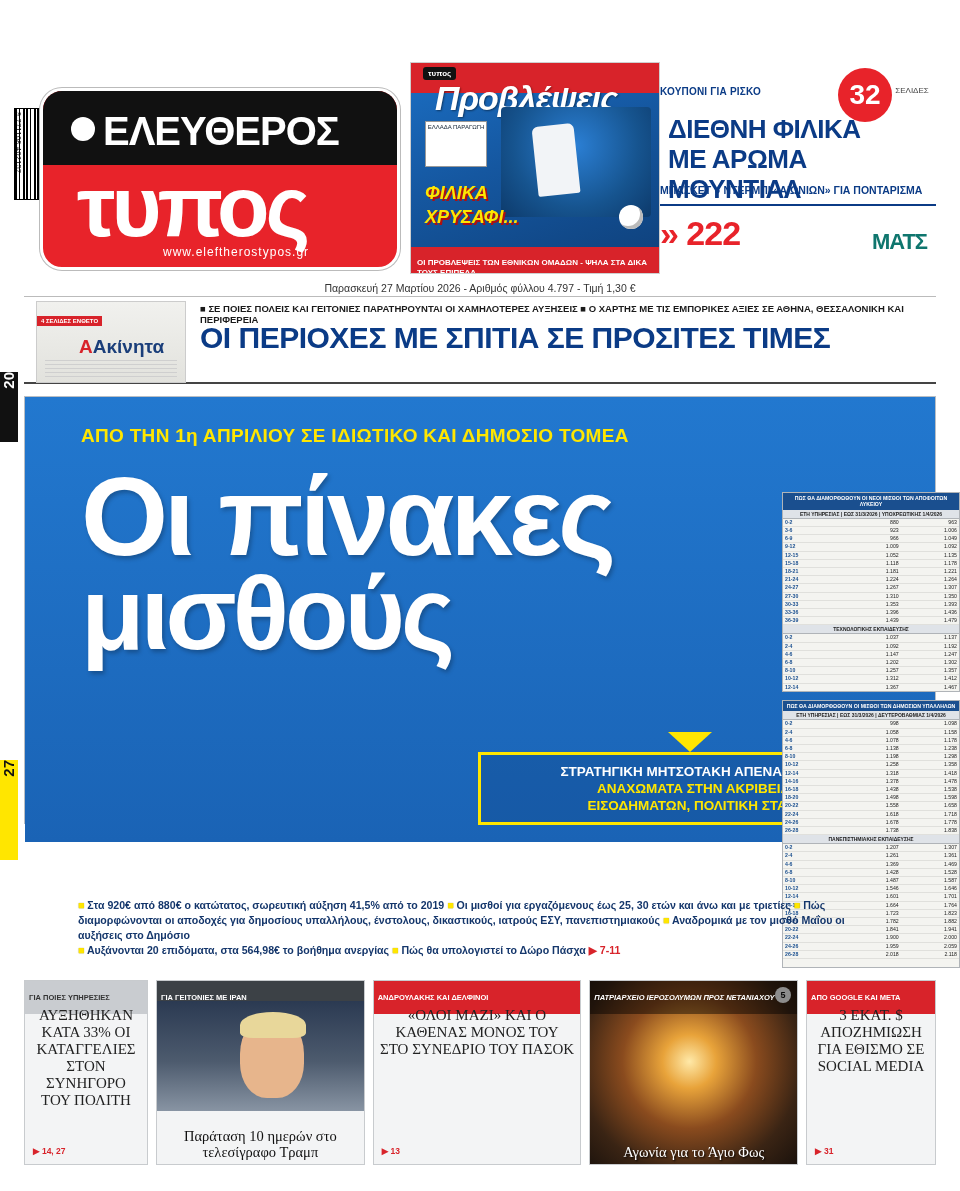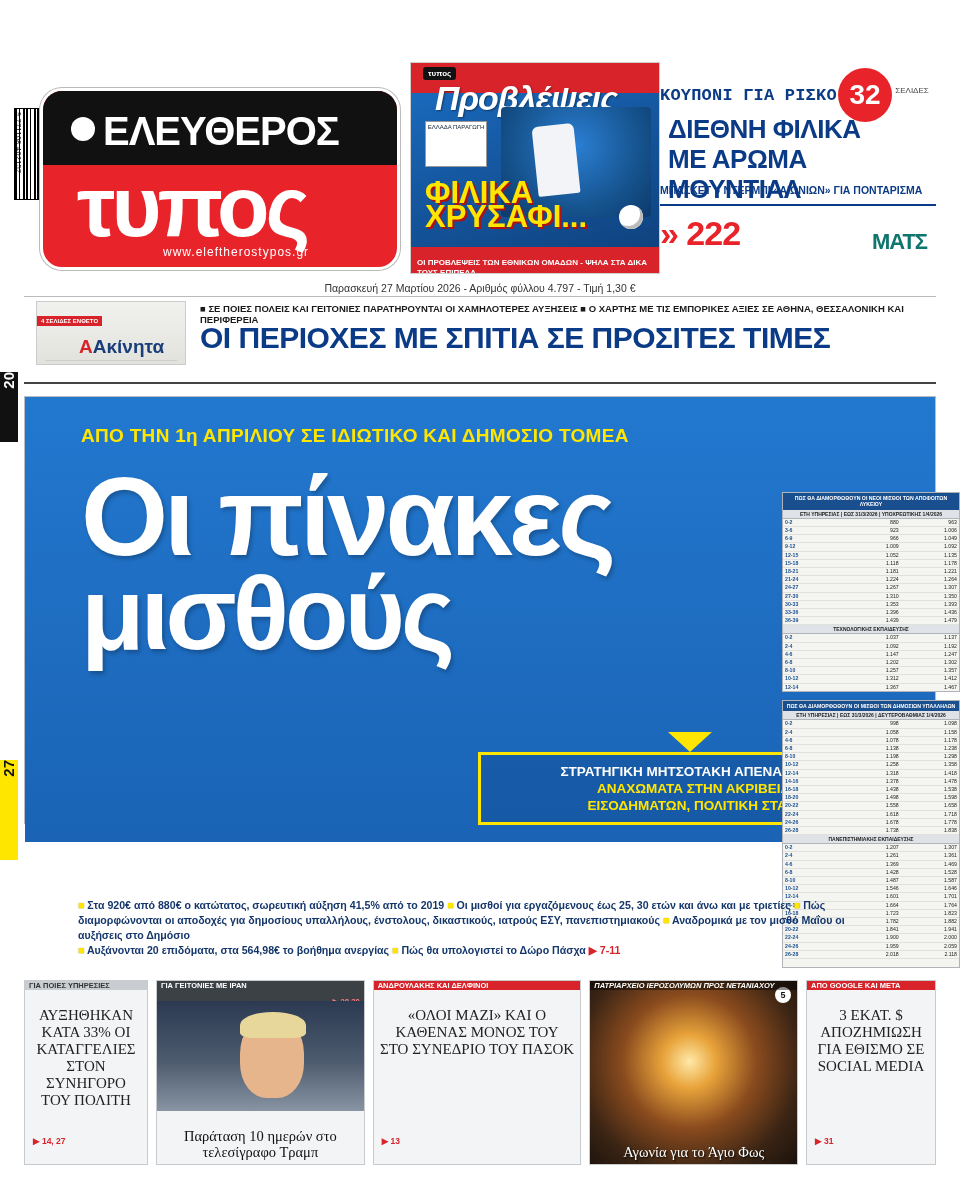--- a/index.html
+++ b/index.html
@@ -87,36 +87,35 @@
   .promo .player:after{
     content:""; position:absolute; left:34px; top:18px; width:42px; height:70px;
     background:#f2f4f7; border-radius:6px 6px 2px 2px; transform:rotate(-6deg);
   }
   .promo .ball{
     position:absolute; right:16px; bottom:44px; width:24px; height:24px; border-radius:50%;
     background:#fff; box-shadow:inset -3px -3px 0 #bbb;
   }
   .promo .filika{
     position:absolute; left:14px; bottom:44px; color:#ffe600; font-weight:bold;
-    font-size:31px; line-height:24px; text-shadow:2px 2px 0 #b01010;
+    font-size:18px; font-style:italic; line-height:24px; text-shadow:2px 2px 0 #b01010;
   }
   .promo .strip{
     position:absolute; left:0; bottom:0; width:100%; height:26px; background:#d8232a;
     color:#fff; font-size:8px; font-weight:bold; padding:11px 6px; line-height:10px;
   }
 
   
   .bluepromo {
     position:absolute; left:660px; top:62px; right:24px; height:212px;
     background:#ffffff;
   }
   .bluepromo .kouponi {
-    position:absolute; left:0; top:24px; color:#0b3b86; font-weight:bold; font-size:17px;
+    position:absolute; left:0; top:24px; color:#0b3b86; font-weight:bold; font-size:10px;
     letter-spacing:.2px;
-    font-family:Liberation Mono, monospace;
   }
   .bluepromo .circle32{
     position:absolute; right:44px; top:6px; width:54px; height:54px; border-radius:50%;
     background:#e8232a; color:#fff; font-weight:bold; font-size:28px;
     display:flex; align-items:center; justify-content:center;
   }
   .bluepromo .selides{
     position:absolute; right:6px; top:24px; font-size:8px; color:#444; line-height:9px;
     text-align:center; width:36px;
   }
@@ -142,21 +141,21 @@
     position:absolute; left:0; top:282px; width:100%; text-align:center;
     font-size:10.5px; color:#333;
   }
 
   
   .strip-re{
     position:absolute; left:24px; top:296px; right:24px; height:88px;
     border-top:1px solid #bbb; border-bottom:2px solid #444; background:#fff;
   }
   .strip-re .thumb{
-    position:absolute; left:12px; top:4px; width:150px; height:64px;
+    position:absolute; left:12px; top:4px; width:150px; height:82px;
     background:linear-gradient(#f1f1ee,#e2e2dd); border:1px solid #ccc; overflow:hidden;padding-left:18px;
   }
   .strip-re .thumb .tag{
     position:absolute; left:0; top:14px; background:#d8232a; color:#fff; font-size:6px;
     padding:2px 4px; font-weight:bold;
   }
   .strip-re .thumb .akin{
     position:absolute; left:42px; top:34px; color:#1a3e7a; font-size:19px; font-weight:bold;
   }
   .strip-re .thumb .akin b{ color:#d8232a; }
@@ -239,30 +238,30 @@
   
   .teasers{
     position:absolute; left:24px; top:980px; right:24px; height:185px;
     display:flex; gap:8px;
   }
   .teaser{
     flex:1; border:1px solid #c8cbce; background:#f3f4f5; position:relative; overflow:hidden;
   }
   .teaser .tk{
     position:absolute; left:0; top:0; width:100%; background:#c9ccd0; color:#333;
-    font-size:7.5px; font-weight:bold; padding:0 4px; line-height:9px;
+    font-size:7.5px; font-weight:bold; padding:12px 4px; line-height:9px;
   }
   .teaser .tk.red{ background:#d8232a; color:#fff; }
   .teaser .tk.dark{ background:#3c4146; color:#fff; }
   .teaser .txt{
     position:absolute; left:6px; right:6px; top:26px; color:#222;
     font-family:"Liberation Serif", serif; font-size:15px; line-height:17px; text-align:center;
   }
   .teaser .pg{
-    position:absolute; left:8px; bottom:18px; font-size:8.5px; color:#d8232a; font-weight:bold;
+    position:absolute; left:8px; bottom:8px; font-size:8.5px; color:#d8232a; font-weight:bold;
   }
   .teaser .photo{ position:absolute; left:0; top:20px; width:100%; height:110px; }
   .teaser .cap-over{
     position:absolute; left:0; bottom:0; width:100%; padding:4px 6px;
     color:#fff; font-family:"Liberation Serif", serif; font-size:14.5px; line-height:16px;
     text-align:center; text-shadow:1px 1px 2px #000;
   }
   .ph-trump{
     background:linear-gradient(180deg,#2b3a52 0%,#4d5b6e 55%,#8894a3 100%);
   }

